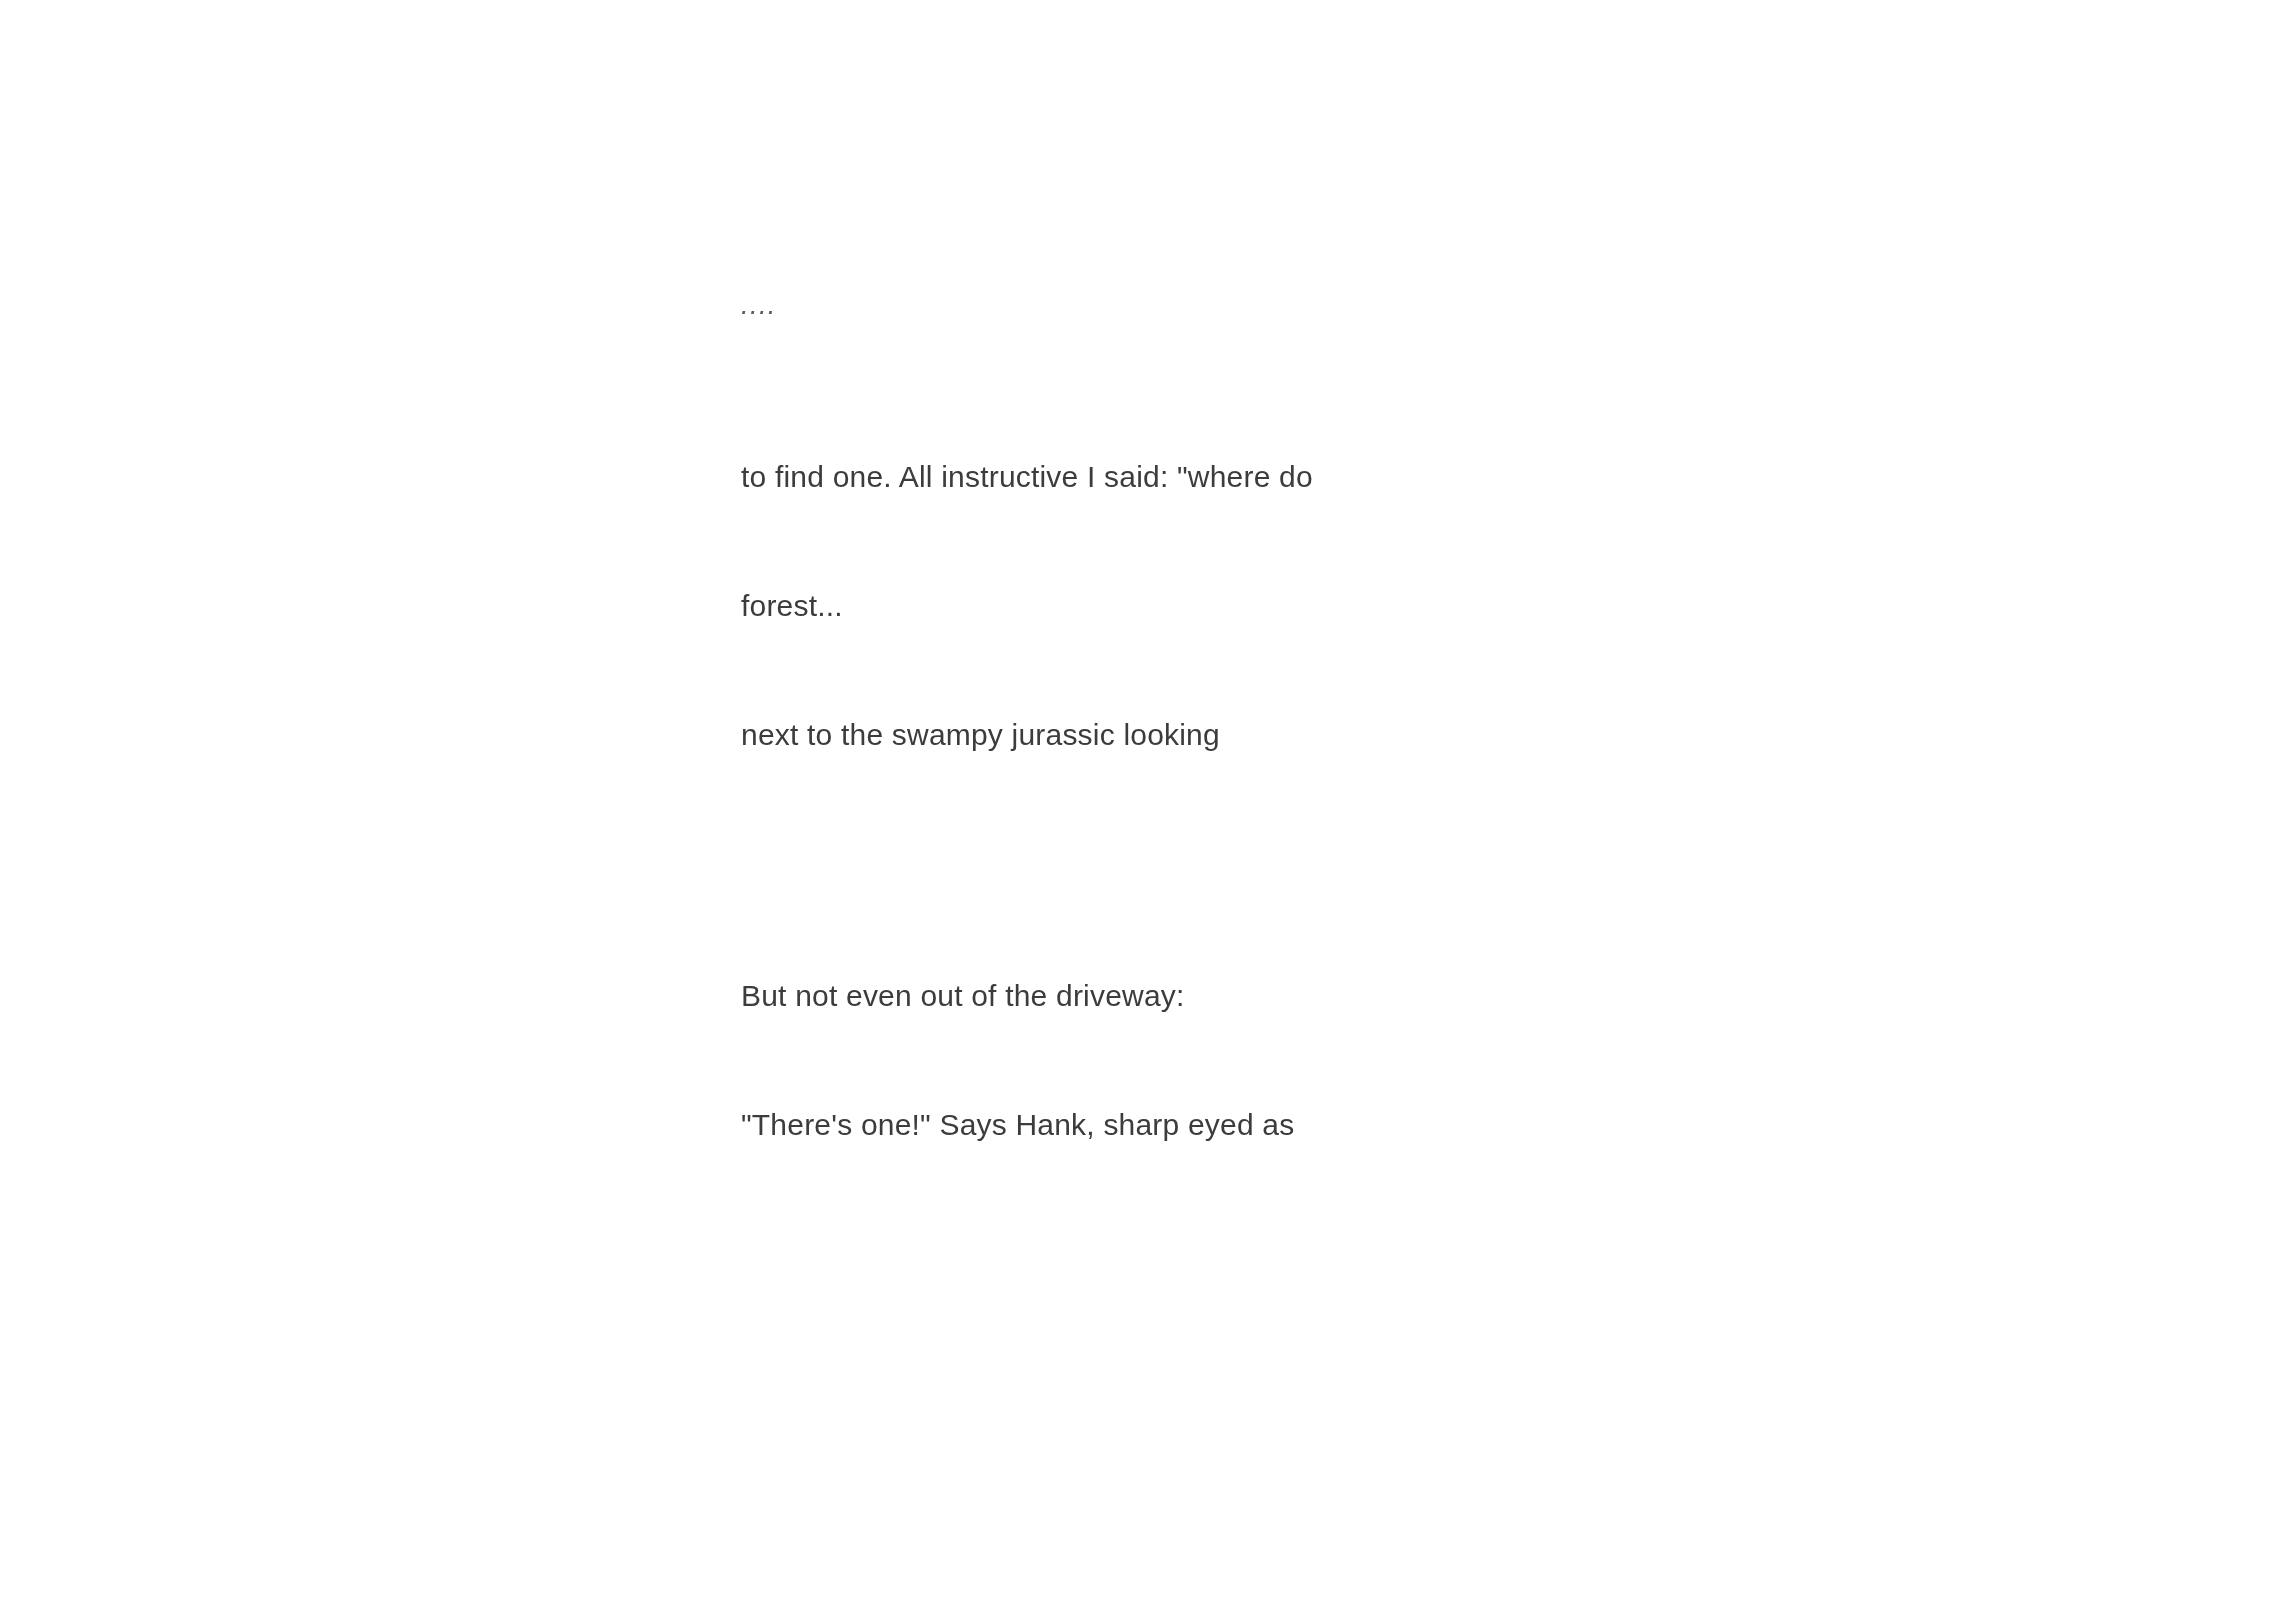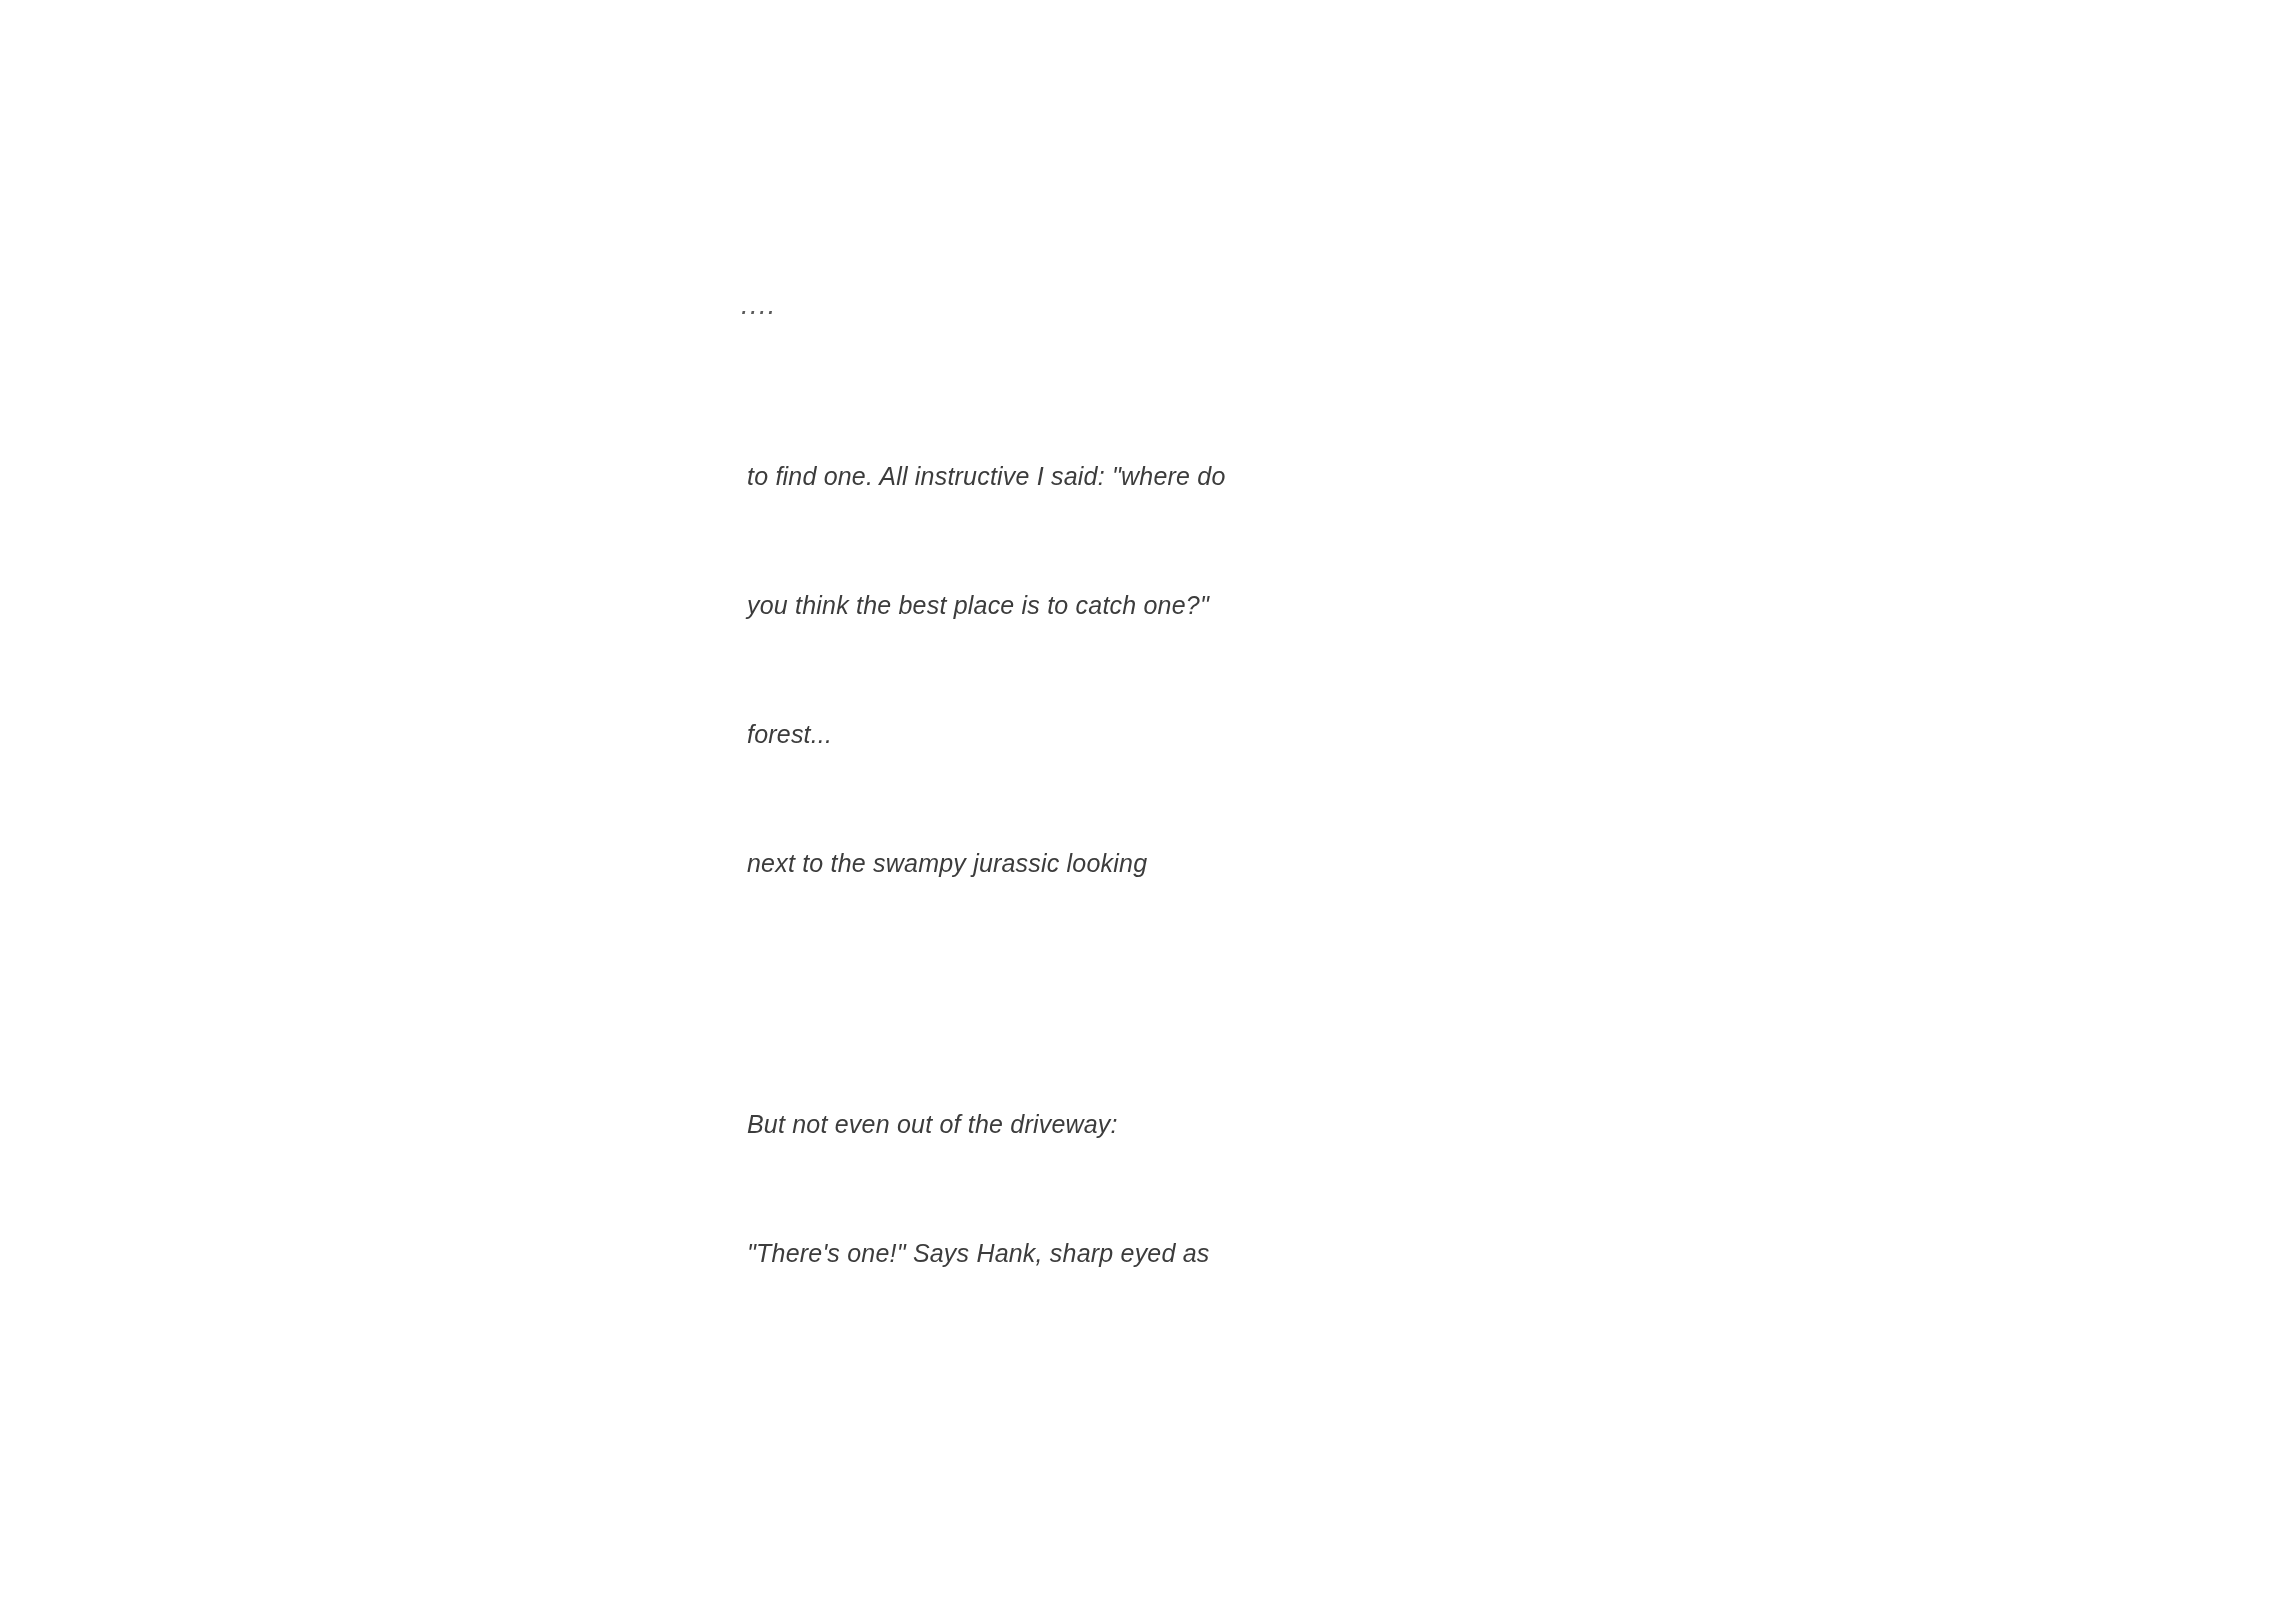--- a/index.html
+++ b/index.html
@@ -21,28 +21,26 @@
     background: #ffffff;
     overflow: hidden;
   }
   .text-column {
     position: absolute;
     left: 741px;
     top: 283px;
     width: 720px;
   }
   .block {
-    font-style: italic;
     font-weight: 300;
-    font-size: 25px;
+    font-size: 30px;
     line-height: 43px;
     letter-spacing: 0.2px;
     color: #3c3c3c;
     white-space: pre-wrap;
-    margin-left: 6px;
   }
   .ellipsis {
     font-style: italic;
     font-weight: 300;
     font-size: 27.5px;
     line-height: 43px;
     color: #5a5a5a;
     letter-spacing: 1.3px;
   }
   .gap-small { height: 43px; }
@@ -54,21 +52,20 @@
 
 <div class="page">
   <div class="text-column">
 
     <div class="ellipsis">....</div>
 
     <div class="gap-small"></div>
 
     <div class="block">
       <span class="line">to find one. All instructive I said: "where do</span>
-      <span class="line">you think the best place is to catch one?"</span>
       <span class="line">forest...</span>
       <span class="line">next to the swampy jurassic looking</span>
     </div>
 
     <div class="gap-para"></div>
 
     <div class="block">
       <span class="line">But not even out of the driveway:</span>
       <span class="line">"There's one!" Says Hank, sharp eyed as</span>
       

